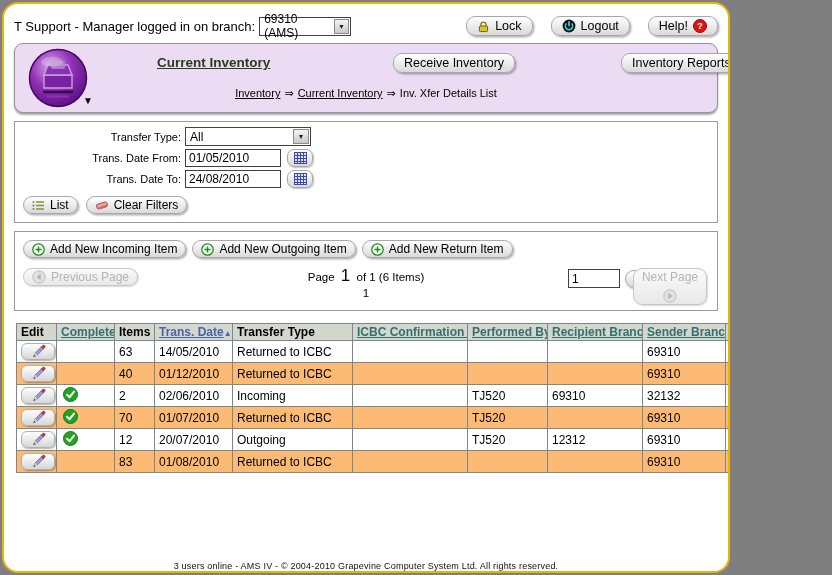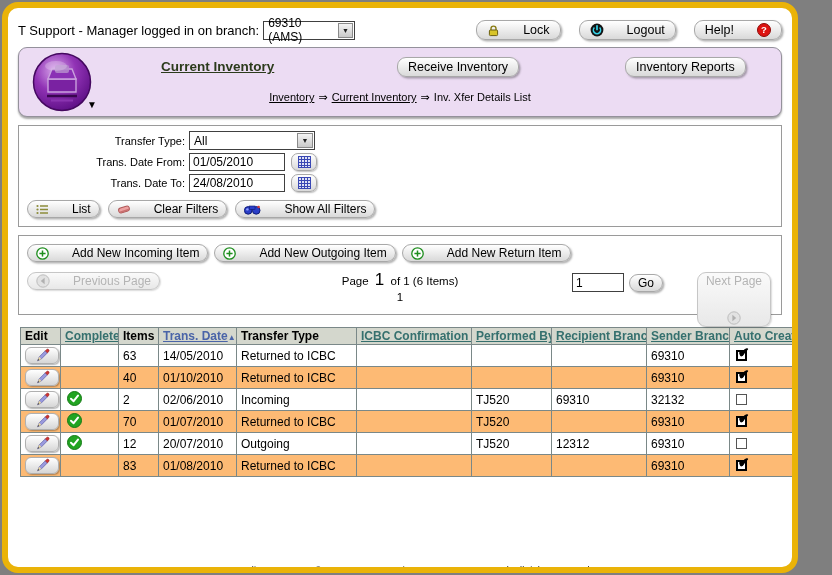--- a/index.html
+++ b/index.html
@@ -4,42 +4,42 @@
 <style>
   * { box-sizing: border-box; margin: 0; padding: 0; }
   html,body { width:832px; height:575px; }
   body {
     background:#7f7f7f;
     font-family:"Liberation Sans", sans-serif;
     font-size:12px; color:#000;
     overflow:hidden;
   }
   .window {
-    position:relative; margin:2px; width:796px; height:571px;
-    background:#fff; border:6px solid #eab308; border-radius:16px;
+    position:relative; margin:2px; width:728px; height:571px;
+    background:#fff; border:2px solid #eab308; border-radius:16px;
     overflow:hidden;
   }
 
   
   .topbar { display:flex; align-items:center; margin:10px 10px 0 10px; height:24px; }
   .topbar .login-text { font-size:13px; margin-right:4px; white-space:nowrap; }
   .fake-select {
     display:inline-flex; align-items:center; justify-content:space-between;
     background:#fff; border:1px solid #404040; height:19px; padding-left:4px;
     font-size:12px; cursor:default;
   }
   .fake-select .sel-btn {
     width:16px; height:15px; margin:1px; display:flex; align-items:center; justify-content:center;
     background:linear-gradient(#f4f4f4,#c9c9c9); border:1px solid #8a8a8a; font-size:7px; color:#222;
   }
   .branch-select { width:92px; margin-right:auto; }
   .topbar-buttons { display:flex; gap:18px; align-items:center; }
 
   .pill {
-    display:inline-flex; align-items:center; gap:23px;
+    display:inline-flex; align-items:center; gap:5px;
     background:linear-gradient(#ffffff,#d9d9d9);
     border:1px solid #a8a8a8; border-radius:9px;
     padding:2px 10px; font-size:12.5px; color:#000;
     box-shadow:1.5px 1.5px 2px rgba(0,0,0,0.3);
     cursor:pointer; white-space:nowrap; font-family:inherit;
   }
   .pill.small { padding:1px 8px; font-size:12px; }
   .pill.disabled {
     color:#b4b4b4; background:linear-gradient(#fafafa,#e8e8e8);
     border-color:#c6c6c6; box-shadow:1px 1px 1.5px rgba(0,0,0,0.15); cursor:default;
@@ -263,32 +263,20 @@
       <button class="pill small">
         <span class="ico">
           <svg width="14" height="11" viewBox="0 0 14 11">
               <g transform="rotate(-18 7 5.5)">
                 <rect x="1.5" y="3" width="11" height="5" rx="2.4" fill="#eda0a0" stroke="#b05858"></rect>
                 <rect x="1.8" y="6.2" width="10.4" height="1.6" rx="0.8" fill="#c87070"></rect>
               </g>
             </svg>
         </span>
         <span>Clear Filters</span>
-      </button>
-      <button class="pill small">
-        <span class="ico">
-          <svg width="17" height="12" viewBox="0 0 17 12">
-              <circle cx="4.2" cy="7.4" r="3.8" fill="#2a3ec8" stroke="#101c78"></circle>
-              <circle cx="12.2" cy="7.4" r="3.8" fill="#2a3ec8" stroke="#101c78"></circle>
-              <rect x="5.5" y="3" width="5.5" height="3.4" fill="#2a3ec8" stroke="#101c78" stroke-width="0.6"></rect>
-              <circle cx="3.4" cy="6.4" r="1.2" fill="#8fa0ff"></circle>
-              <circle cx="14.6" cy="4" r="1.3" fill="#d03838"></circle>
-            </svg>
-        </span>
-        <span>Show All Filters</span>
       </button>
     </div>
   </div>
 
   <div class="panel toolbar-panel">
     <div class="add-row">
       <button class="pill small">
         <span class="ico">
           <svg width="13" height="13" viewBox="0 0 13 13">
               <circle cx="6.5" cy="6.5" r="5.7" fill="#fff" stroke="#1e8e1e" stroke-width="1.3"></circle>
@@ -412,21 +400,21 @@
               <span class="ico"><svg width="15" height="15" viewBox="0 0 15 15">
                   <path d="M2.5 12.8 L4.3 8.8 L10.3 2.8 L12.4 4.9 L6.4 10.9 Z" fill="#9a9ade" stroke="#6060a8" stroke-width="0.7"></path>
                   <path d="M10.3 2.8 L11.7 1.4 A1.5 1.5 0 0 1 13.8 3.5 L12.4 4.9 Z" fill="#cc3434" stroke="#902020" stroke-width="0.5"></path>
                   <path d="M2.5 12.8 L4.3 8.8 L6.4 10.9 Z" fill="#ead9a0"></path>
                   <path d="M2.5 12.8 L3.4 10.9 L4.4 11.9 Z" fill="#333"></path>
                 </svg></span>
             </button>
           </td>
           <td></td>
           <td>40</td>
-          <td>01/10/2010</td>
+          <td>01/12/2010</td>
           <td>Returned to ICBC</td>
           <td></td>
           <td></td>
           <td></td>
           <td>69310</td>
           <td><span class="cb checked"><span class="cb-mark">✔</span></span></td>
         </tr>
         <tr>
           <td>
             <button class="edit-btn">

